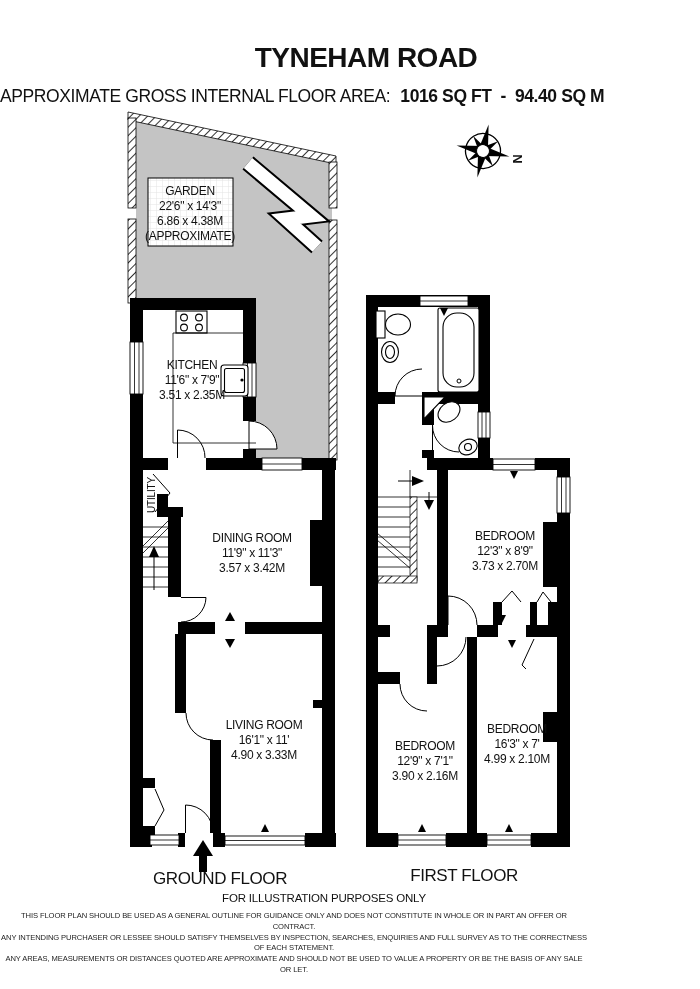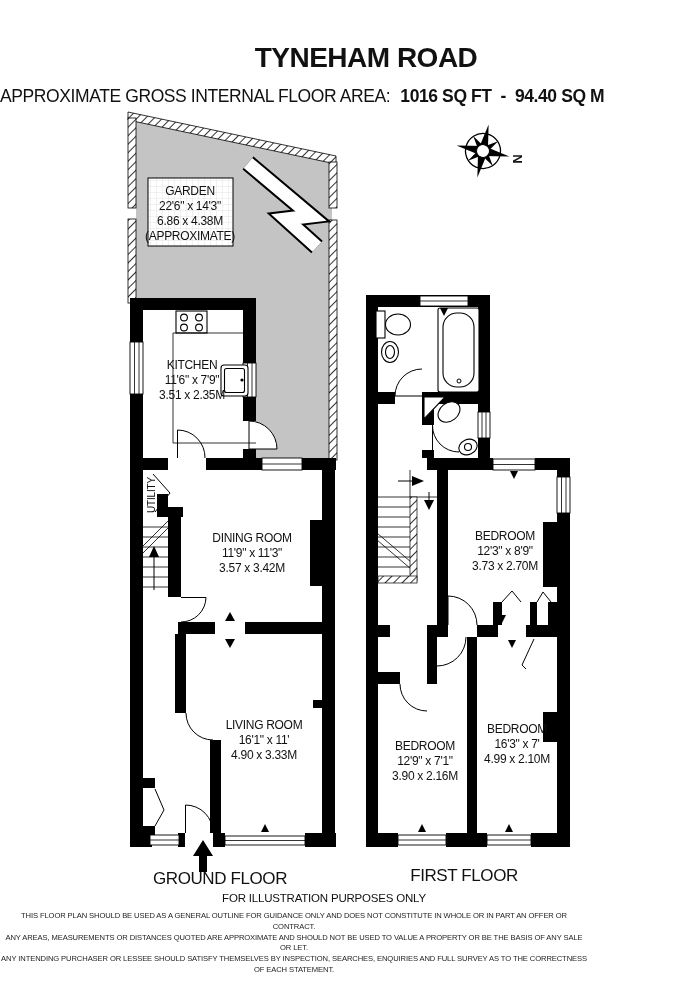--- a/index.html
+++ b/index.html
@@ -338,17 +338,17 @@
       </g>
     </g>
 
     <text class="flr" x="220" y="884">GROUND FLOOR</text>
     <text class="flr" x="464" y="881">FIRST FLOOR</text>
     <text class="note" x="324" y="902">FOR ILLUSTRATION PURPOSES ONLY</text>
   </svg>
 
   <div class="disclaimer">
     <div>THIS FLOOR PLAN SHOULD BE USED AS A GENERAL OUTLINE FOR GUIDANCE ONLY AND DOES NOT CONSTITUTE IN WHOLE OR IN PART AN OFFER OR CONTRACT.</div>
+    <div>ANY INTENDING PURCHASER OR LESSEE SHOULD SATISFY THEMSELVES BY INSPECTION, SEARCHES, ENQUIRIES AND FULL SURVEY AS TO THE CORRECTNESS OF EACH STATEMENT.</div>
     <div>ANY AREAS, MEASUREMENTS OR DISTANCES QUOTED ARE APPROXIMATE AND SHOULD NOT BE USED TO VALUE A PROPERTY OR BE THE BASIS OF ANY SALE OR LET.</div>
-    <div>ANY INTENDING PURCHASER OR LESSEE SHOULD SATISFY THEMSELVES BY INSPECTION, SEARCHES, ENQUIRIES AND FULL SURVEY AS TO THE CORRECTNESS OF EACH STATEMENT.</div>
   </div>
 
 </div>
 
 </body></html>

